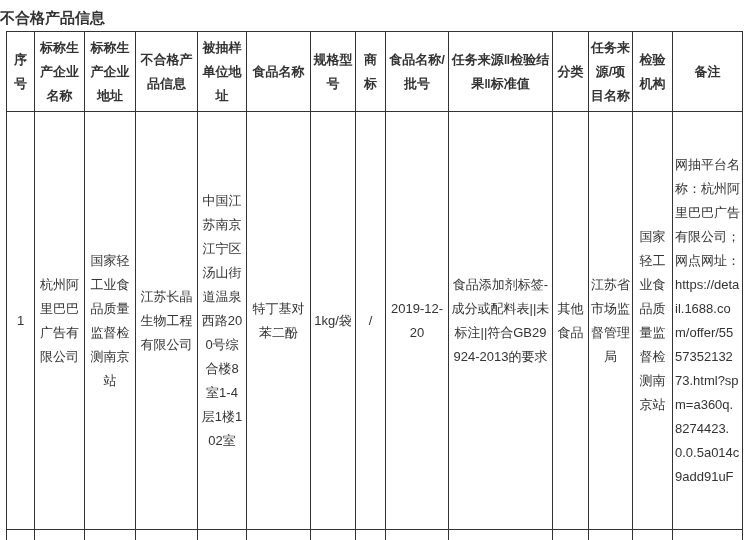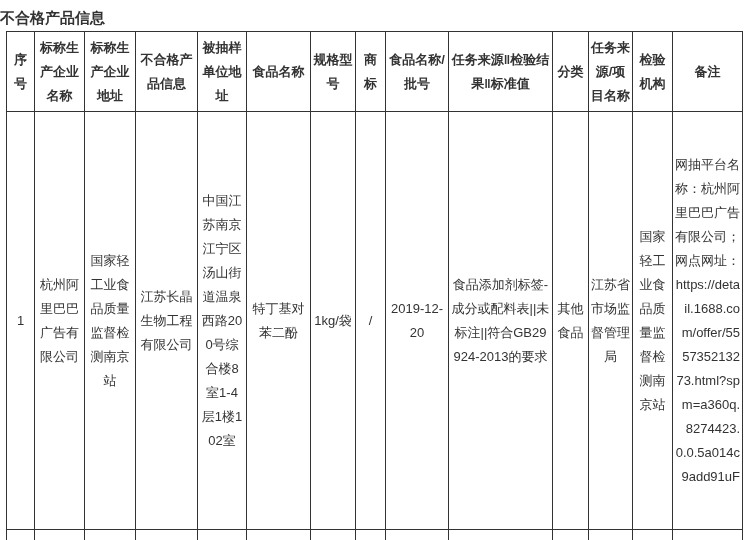--- a/index.html
+++ b/index.html
@@ -42,21 +42,21 @@
     overflow: hidden;
     color: #333333;
     font-weight: normal;
   }
   table.report th {
     font-weight: bold;
   }
   tr.header-row { height: 80px; }
   tr.data-row   { height: 418px; }
   tr.next-row   { height: 60px; }
-  .remark-block { text-align: right; }
+  .remark-block { text-align: left; }
 </style>
 </head>
 <body>
 
 <div class="page">
   <div class="page-title">不合格产品信息</div>
 
   <table class="report">
     <colgroup>
       <col style="width:28px">

